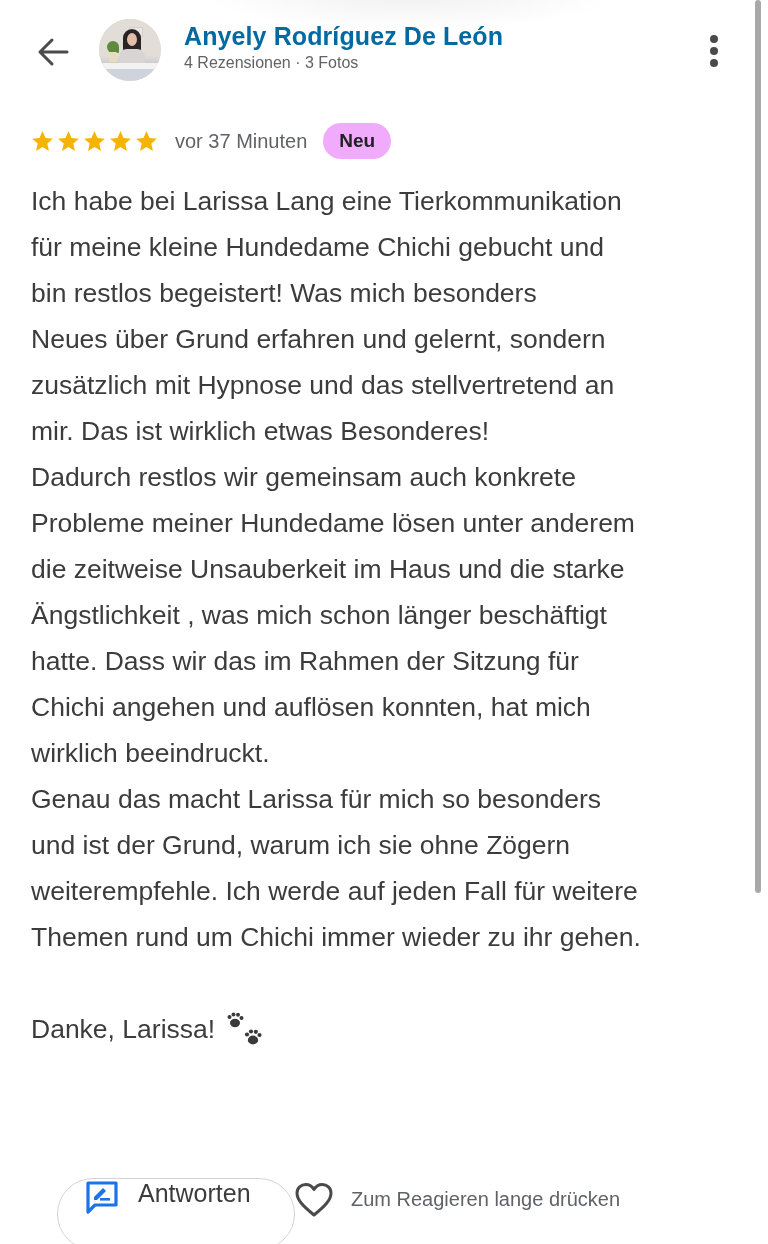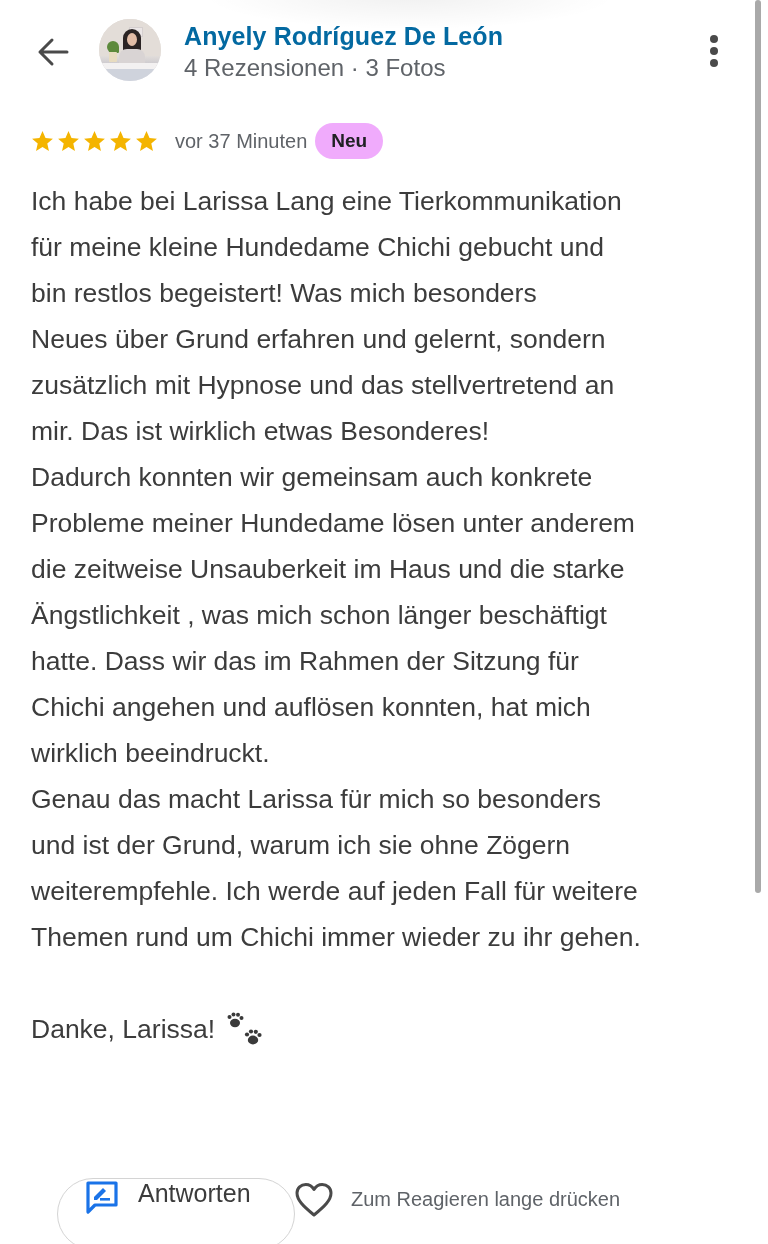--- a/index.html
+++ b/index.html
@@ -57,21 +57,21 @@
       left: 184px; top: 22px;
       font-size: 25px;
       font-weight: 700;
       color: #0369a1;
       letter-spacing: 0.1px;
       white-space: nowrap;
     }
     .reviewer-meta {
       position: absolute;
       left: 184px; top: 54px;
-      font-size: 24px;
+      font-size: 16px;
       color: #5f6368;
       white-space: nowrap;
     }
     .more-btn {
       position: absolute;
       left: 700px; top: 30px;
       width: 28px; height: 42px;
       display: flex; flex-direction: column; align-items: center; justify-content: center;
       gap: 4px;
       cursor: pointer;
@@ -83,21 +83,21 @@
       position: absolute;
       left: 30px; top: 122px;
       height: 38px;
       display: flex; align-items: center;
     }
     .stars { display: flex; gap: 1px; margin-right: 16px; }
     .star { width: 25px; height: 25px; }
     .time-ago {
       font-size: 20px;
       color: #5f6368;
-      margin-right: 8px;
+      margin-right: 16px;
       white-space: nowrap;
     }
     .badge-new {
       height: 36px;
       padding: 0 16px;
       border-radius: 18px;
       background: #f0abfc;
       color: #202124;
       font-size: 19px;
       font-weight: 700;
@@ -212,21 +212,21 @@
   <span class="badge-new">Neu</span>
 </div>
 
 <div class="review-text">
   <span class="line">Ich habe bei Larissa Lang eine Tierkommunikation</span>
   <span class="line">für meine kleine Hundedame Chichi gebucht und</span>
   <span class="line">bin restlos begeistert! Was mich besonders</span>
   <span class="line">Neues über Grund erfahren und gelernt, sondern</span>
   <span class="line">zusätzlich mit Hypnose und das stellvertretend an</span>
   <span class="line">mir. Das ist wirklich etwas Besonderes!</span>
-  <span class="line">Dadurch konnten wir gemeinsam auch konkrete</span>
+  <span class="line">Dadurch restlos wir gemeinsam auch konkrete</span>
   <span class="line">Probleme meiner Hundedame lösen unter anderem</span>
   <span class="line">die zeitweise Unsauberkeit im Haus und die starke</span>
   <span class="line">Ängstlichkeit , was mich schon länger beschäftigt</span>
   <span class="line">hatte. Dass wir das im Rahmen der Sitzung für</span>
   <span class="line">Chichi angehen und auflösen konnten, hat mich</span>
   <span class="line">wirklich beeindruckt.</span>
   <span class="line">Genau das macht Larissa für mich so besonders</span>
   <span class="line">und ist der Grund, warum ich sie ohne Zögern</span>
   <span class="line">weiterempfehle. Ich werde auf jeden Fall für weitere</span>
   <span class="line">Themen rund um Chichi immer wieder zu ihr gehen.</span>

